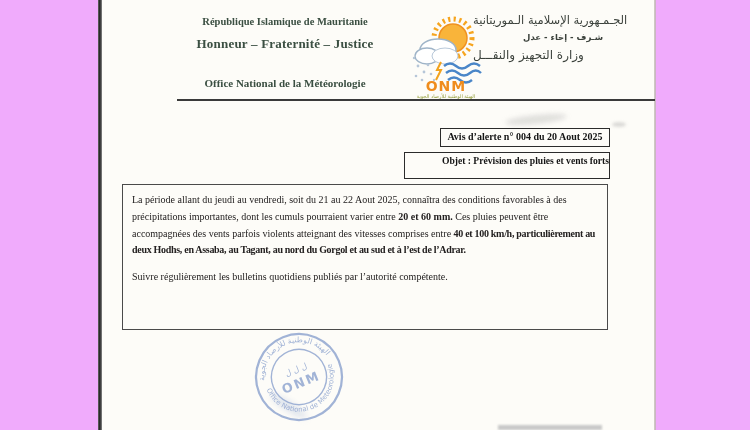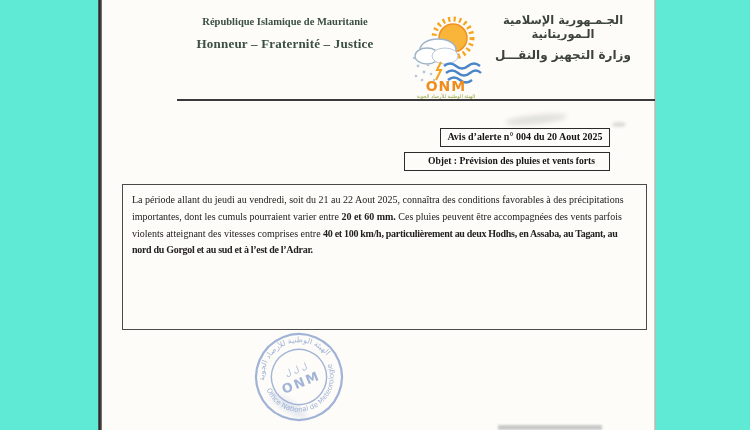--- a/index.html
+++ b/index.html
@@ -1,46 +1,46 @@
 <!DOCTYPE html>
 <html><head>
 <meta charset="utf-8">
 <style>
   html,body{margin:0;padding:0;background:#ffffff;}
-  .canvas{position:relative;width:750px;height:430px;background:#5eead4;overflow:hidden;
+  .canvas{position:relative;width:750px;height:430px;background:#f0abfc;overflow:hidden;
           font-family:"Liberation Serif","DejaVu Serif",serif;}
   .paper{position:absolute;left:102px;top:0;width:553px;height:430px;background:#fdfcf8;}
   .edge-left{position:absolute;left:98px;top:0;width:4px;height:430px;
              background:linear-gradient(90deg,#6a6a6a 0,#1d1d1d 45%,#8a8a8a 100%);}
   .edge-right{position:absolute;left:654px;top:0;width:2px;height:430px;background:#bdb8b0;opacity:.75;}
 
   
   .fr-line{position:absolute;left:140px;width:290px;text-align:center;color:#3b4f42;font-weight:bold;}
   .fr1{top:16px;font-size:10.5px;}
   .fr2{top:36px;font-size:13px;letter-spacing:.2px;}
   .fr3{top:55px;font-size:10px;}
   .fr4{top:77px;font-size:11px;}
-  .ar-line{position:absolute;right:97px;width:180px;direction:rtl;text-align:center;color:#3c423c;
-           font-family:"DejaVu Sans",sans-serif;font-weight:bold;}
+  .ar-line{position:absolute;right:97px;width:180px;direction:rtl;text-align:left;color:#3c423c;
+           font-family:"DejaVu Sans",sans-serif;font-weight:normal;}
   .ar1{top:13px;font-size:11.5px;}
   .ar2{top:32px;font-size:8.5px;padding-left:10px;text-align:center;font-weight:bold;}
   .ar3{top:48px;font-size:12px;}
   .ar4{top:72px;font-size:12px;}
   .header-rule{position:absolute;left:177px;top:99px;width:478px;height:2px;background:#3a3a3a;}
   .logo{position:absolute;left:398px;top:10px;width:96px;height:90px;}
 
   
   .avis-box{position:absolute;left:440px;top:128px;width:170px;height:19px;border:1.4px solid #2b2b2b;
             box-sizing:border-box;font-size:10px;font-weight:bold;text-align:center;line-height:16px;color:#141414;}
-  .objet-box{position:absolute;left:404px;top:152px;width:206px;height:19px;border:1.1px solid #2b2b2b;
-             box-sizing:border-box;font-size:9.6px;font-weight:bold;text-align:center;padding-left:9px;
+  .objet-box{position:absolute;left:404px;top:152px;width:206px;height:27px;border:1.1px solid #2b2b2b;
+             box-sizing:border-box;font-size:9.6px;font-weight:bold;text-align:right;padding-left:9px;
              line-height:16px;color:#141414;}
 
   
-  .main-box{position:absolute;left:122px;top:184px;width:525px;height:146px;border:1.2px solid #4a4a4a;
+  .main-box{position:absolute;left:122px;top:184px;width:486px;height:146px;border:1.2px solid #4a4a4a;
             box-sizing:border-box;padding:7px 9px 0 9px;font-size:10px;line-height:16.8px;color:#232020;
             overflow:hidden;}
   .main-box p{margin:0 0 10px 0;}
   .main-box b.tight{letter-spacing:-0.3px;}
 
   
   .stamp{position:absolute;left:252px;top:330px;width:94px;height:94px;transform:rotate(-22deg);opacity:.82;}
 
   
   .smudge1{position:absolute;left:505px;top:115px;width:62px;height:9px;background:rgba(125,125,125,.22);
@@ -55,20 +55,21 @@
 <body>
 
 <div class="canvas">
 
   <div class="paper"></div>
   <div class="edge-left"></div>
   <div class="edge-right"></div>
 
   <div class="fr-line fr1">République Islamique de Mauritanie</div>
   <div class="fr-line fr2">Honneur – Fraternité – Justice</div>
+  <div class="fr-line fr4">Office National de la Météorologie</div>
 
   <svg class="logo" viewBox="0 0 96 90" xmlns="http://www.w3.org/2000/svg">
     <g>
       <circle cx="55" cy="28" r="19" fill="none" stroke="#f6a51f" stroke-width="5" stroke-dasharray="2.2 3.4"></circle>
       <circle cx="55" cy="28" r="14" fill="#f9b43a" stroke="#ef9220" stroke-width="1.5"></circle>
     </g>
     <g>
       <ellipse cx="40" cy="40" rx="18" ry="11" fill="#ffffff" stroke="#9fb4c8" stroke-width="1.5"></ellipse>
       <ellipse cx="29" cy="46" rx="12" ry="8" fill="#ffffff" stroke="#9fb4c8" stroke-width="1.3"></ellipse>
       <ellipse cx="47" cy="46" rx="13" ry="8" fill="#ffffff" stroke="#b9c9da" stroke-width="1"></ellipse>
@@ -87,32 +88,34 @@
     <g fill="none" stroke="#4a86c8" stroke-width="2.4">
       <path d="M46 56 q 6 -5 12 0 t 12 0 t 12 0"></path>
       <path d="M48 63 q 6 -5 12 0 t 12 0 t 11 0"></path>
       <path d="M50 70 q 6 -5 12 0 t 12 0"></path>
     </g>
     <text x="48" y="81" text-anchor="middle" font-family="DejaVu Sans, sans-serif" font-weight="bold" font-size="14" fill="#ef8c1d" letter-spacing="1">ONM</text>
     <text x="48" y="88" text-anchor="middle" font-family="DejaVu Sans, sans-serif" font-size="5" fill="#97a03f">الهيئة الوطنية للأرصاد الجوية</text>
   </svg>
 
   <div class="ar-line ar1">الجـمـهورية الإسلامية الـموريتانية</div>
+  <div class="ar-line ar2">شـرف - إخاء - عدل</div>
   <div class="ar-line ar3">وزارة التجهيز والنقـــل</div>
 
   <div class="header-rule"></div>
 
   <div class="smudge1"></div>
   <div class="smudge2"></div>
 
   <div class="avis-box">Avis d’alerte n° 004 du 20 Aout 2025</div>
   <div class="objet-box">Objet : Prévision des pluies et  vents forts</div>
 
   <div class="main-box">
     <p><span>La période allant du jeudi au vendredi, soit du 21 au 22 Aout 2025, connaîtra des conditions favorables à des précipitations importantes, dont les cumuls pourraient varier entre </span><b>20 et 60 mm.</b><span> Ces pluies peuvent être accompagnées des vents parfois violents atteignant des vitesses comprises entre </span><b class="tight">40 et 100 km/h, particulièrement au deux Hodhs, en Assaba, au Tagant, au nord du Gorgol et au sud et à l’est de l’Adrar.</b></p>
+    <p>Suivre régulièrement les bulletins quotidiens publiés par l’autorité compétente.</p>
   </div>
 
   <svg class="stamp" viewBox="0 0 92 92" xmlns="http://www.w3.org/2000/svg">
     <defs>
       <path id="arcTop" d="M 12,46 A 34,34 0 0 1 80,46"></path>
       <path id="arcBottom" d="M 12,46 A 34,34 0 0 0 80,46"></path>
     </defs>
     <circle cx="46" cy="46" r="42" fill="none" stroke="#8ea4cf" stroke-width="2.2"></circle>
     <circle cx="46" cy="46" r="27" fill="none" stroke="#8ea4cf" stroke-width="1.4"></circle>
     <text font-size="7.5" fill="#8ea4cf" font-family="DejaVu Sans, sans-serif">

